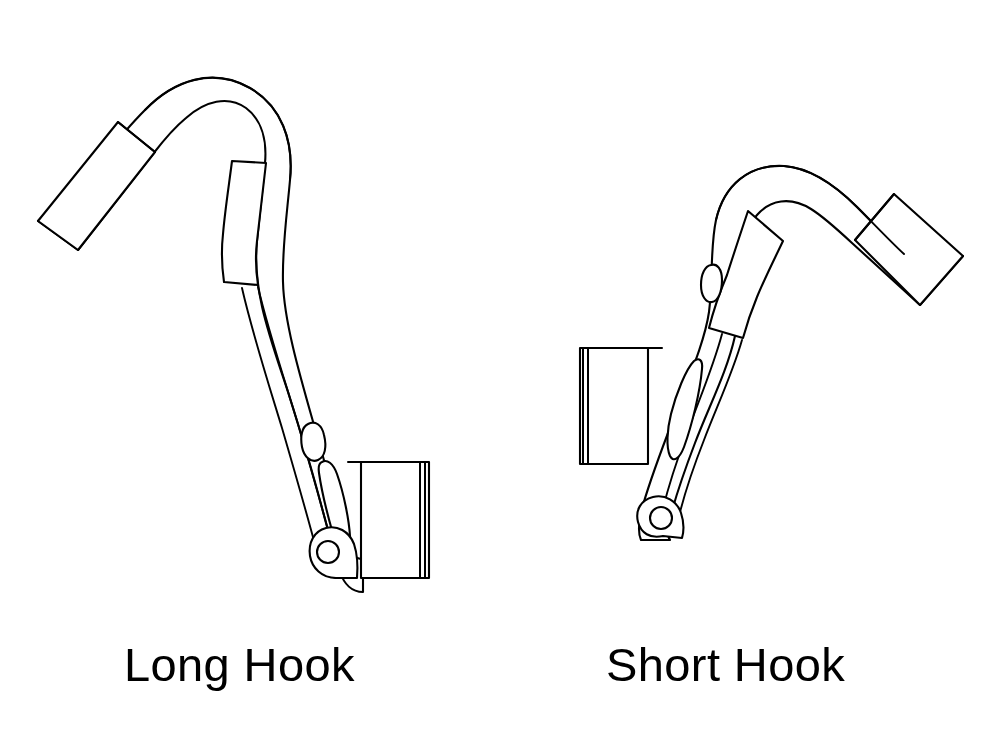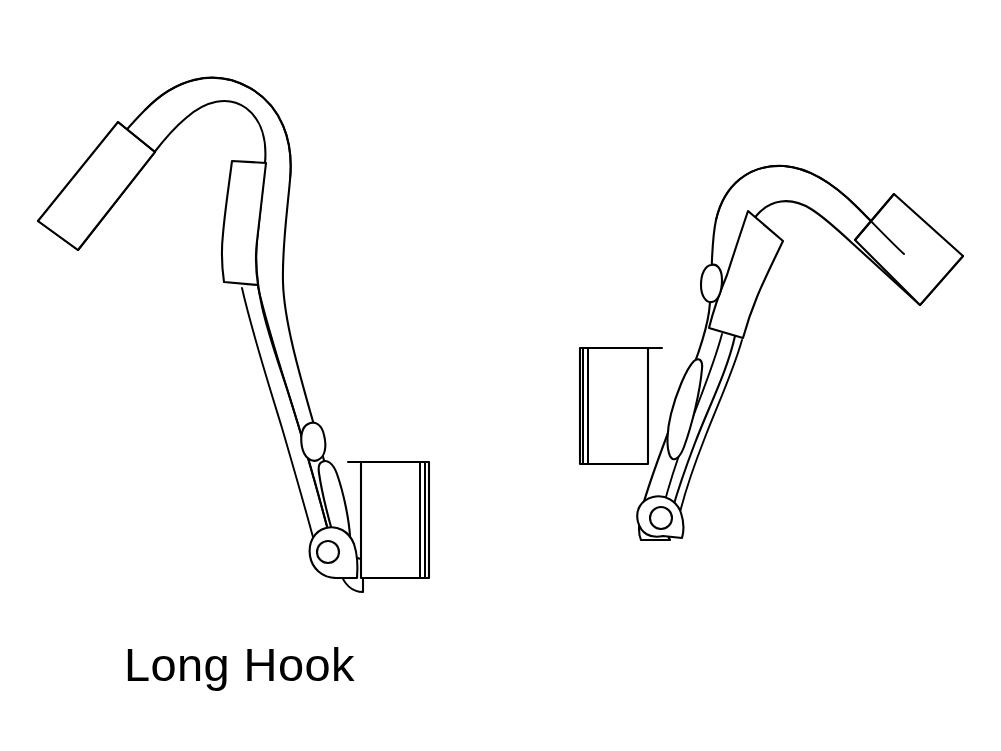--- a/index.html
+++ b/index.html
@@ -246,14 +246,15 @@
 
       <rect class="outline" x="580" y="348" width="68" height="116"></rect>
       <path class="seam" d="M 588,348 L 588,464"></path>
       <path class="seam" d="M 583,348 L 583,464"></path>
       <path class="seam" d="M 648,348 L 662,348"></path>
     </svg>
   </div>
 
   <div class="caption" id="caption-long">Long Hook</div>
 
+  <div class="caption" id="caption-short">Short Hook</div>
 
 </div>
 
 </body></html>

